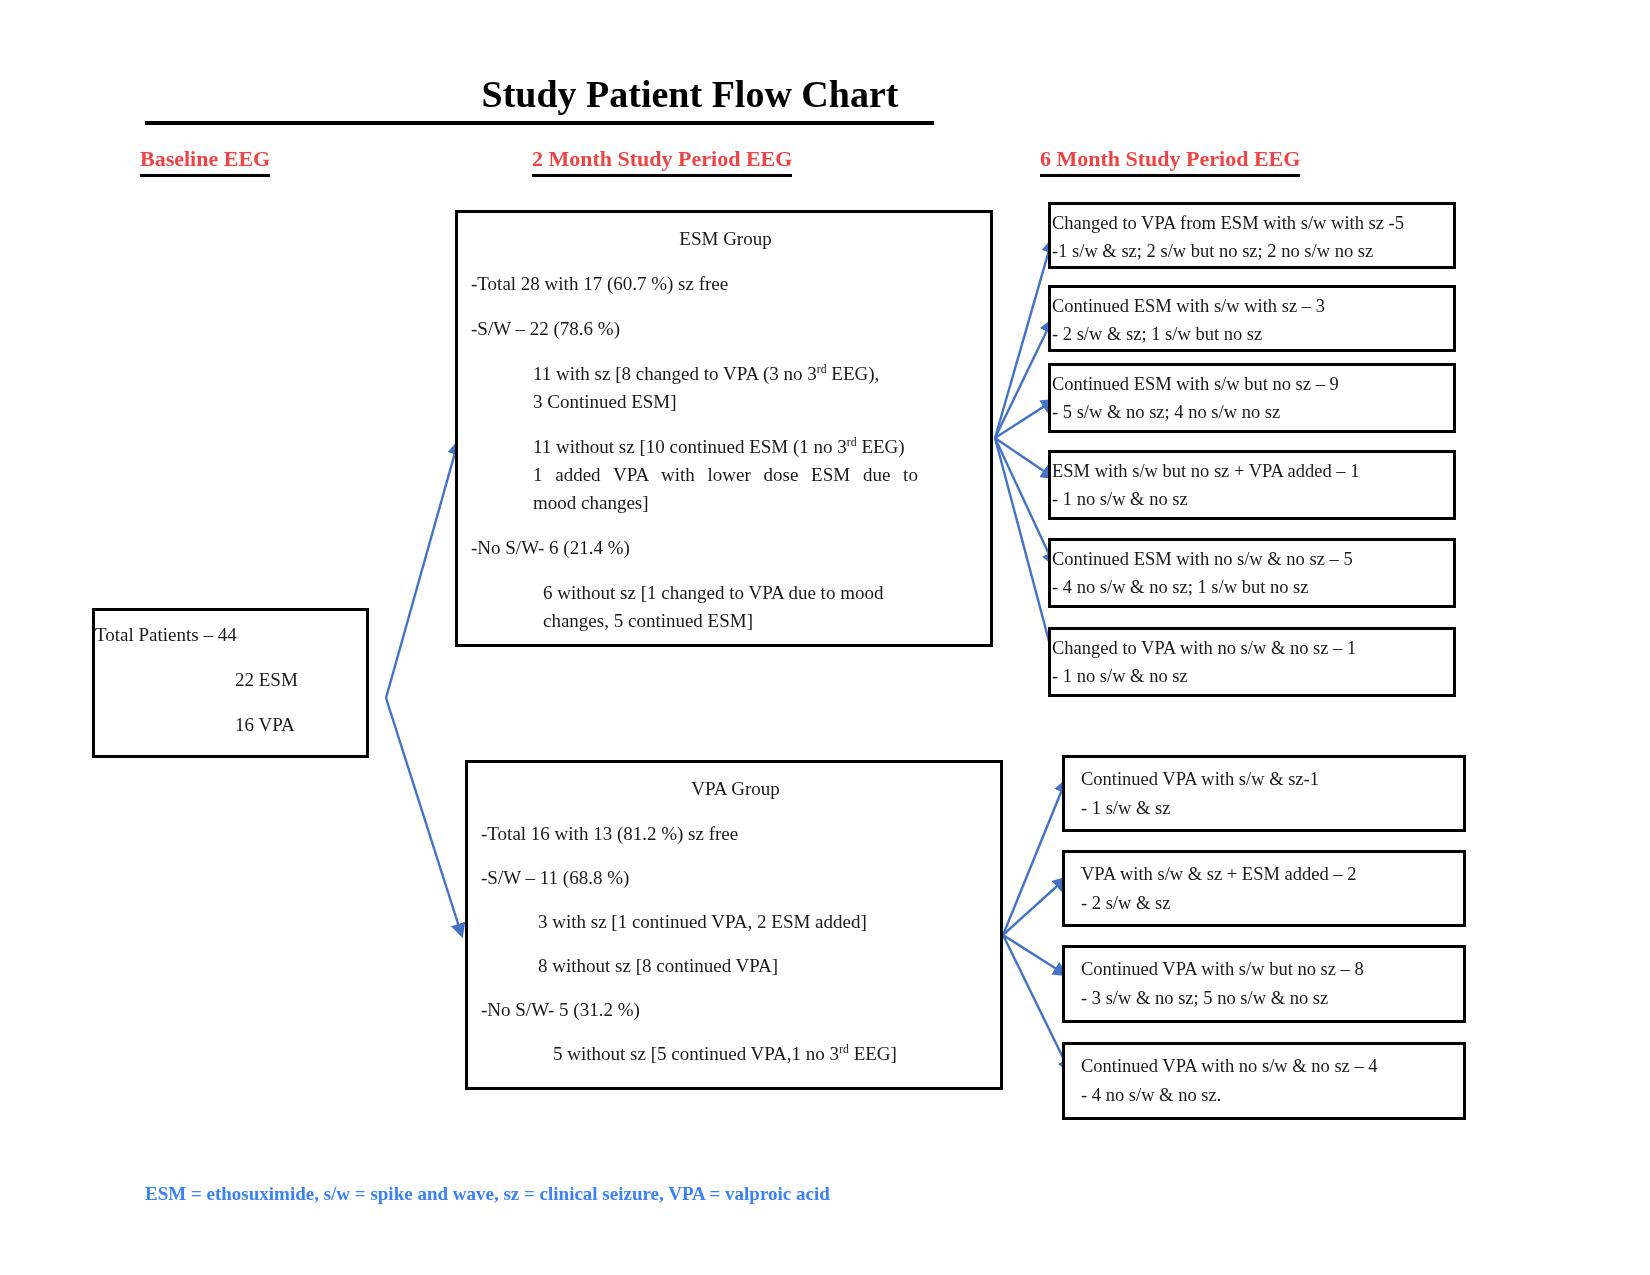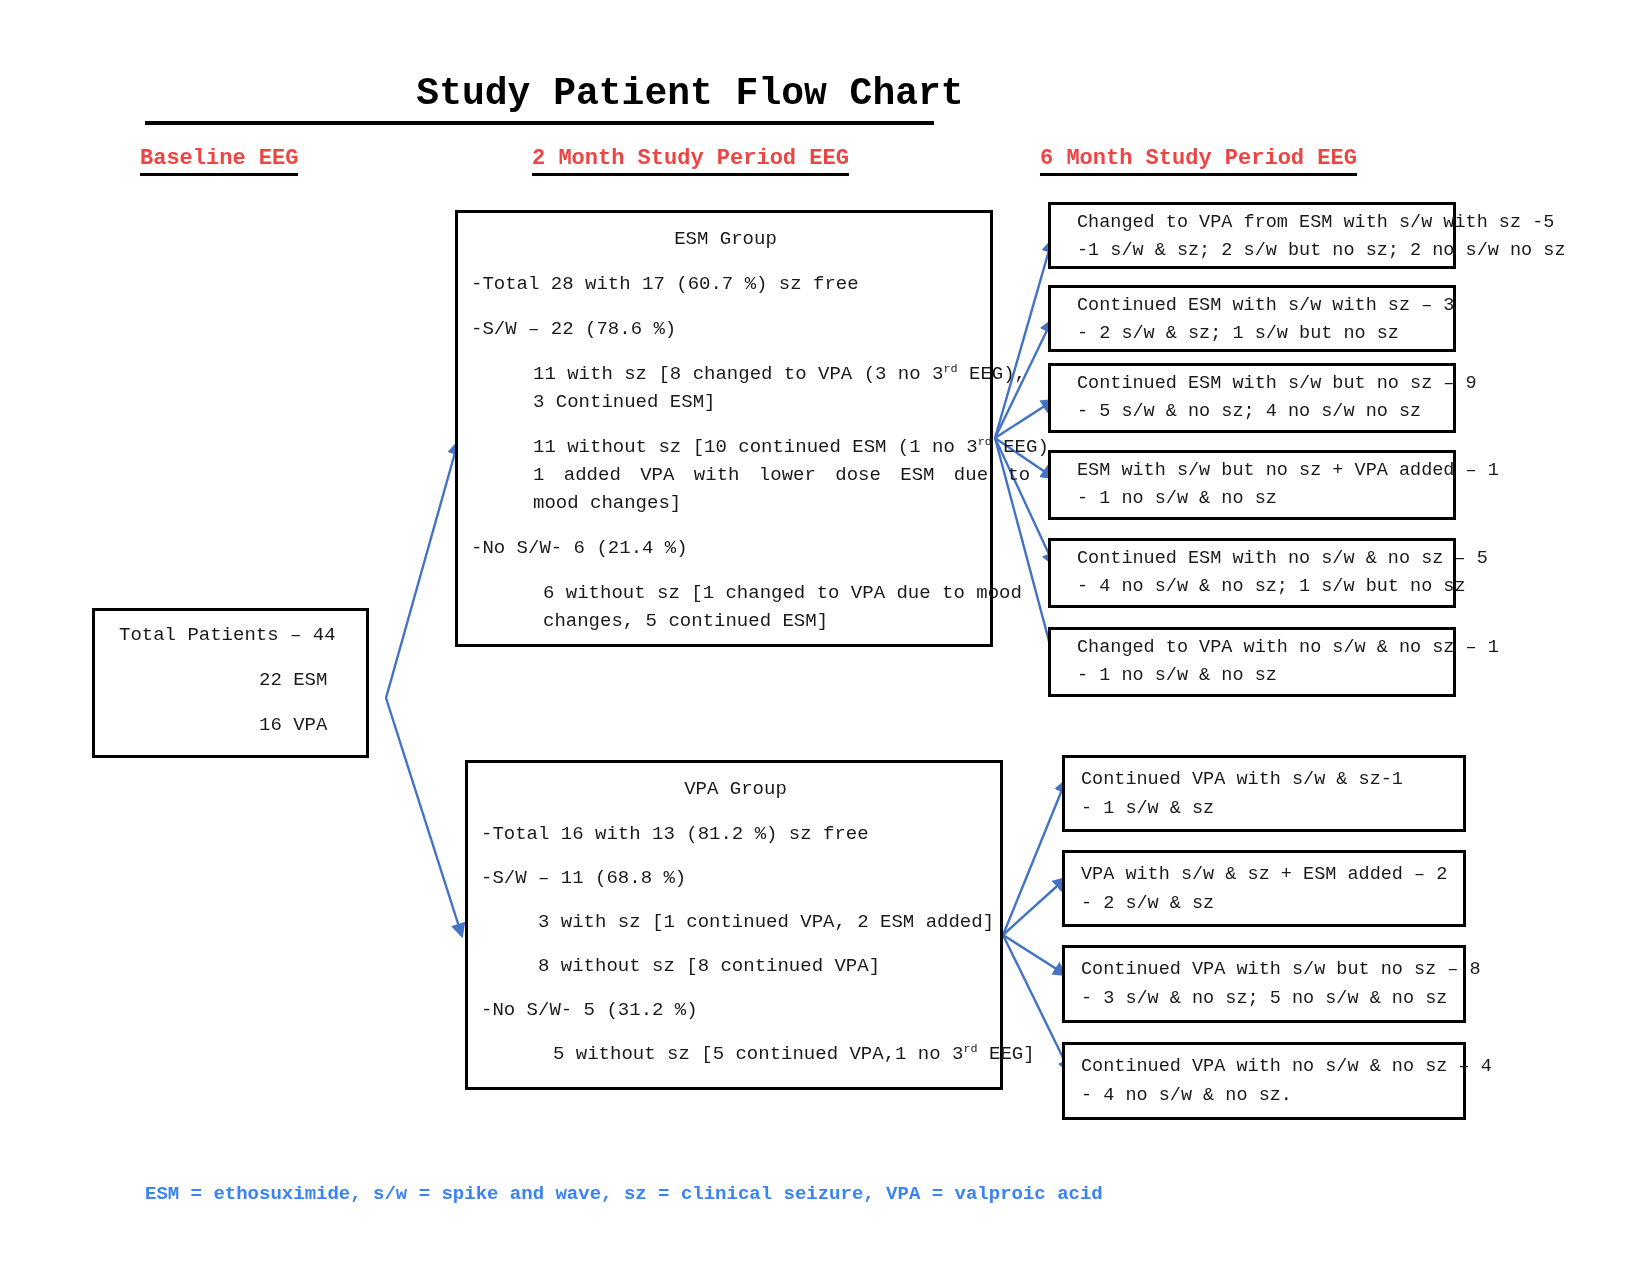--- a/index.html
+++ b/index.html
@@ -1,21 +1,21 @@
 <!DOCTYPE html>
 <html><head>
 <meta charset="utf-8">
 <style>
   html, body { margin: 0; padding: 0; background: #ffffff; }
   #page {
     position: relative;
     width: 1650px;
     height: 1275px;
     background: #ffffff;
-    font-family: Liberation Mono, monospace;
+    font-family: Liberation Serif, serif;
     color: #1a1a1a;
     overflow: hidden;
   }
   .abs { position: absolute; }
   #title-text {
     top: 72px; left: 380px; width: 620px;
     text-align: center;
     font-size: 38px; font-weight: bold; color: #000;
     letter-spacing: 0px;
   }
@@ -31,39 +31,39 @@
     white-space: nowrap;
   }
   .flow-box {
     border: 3px solid #000;
     background: #fff;
     box-sizing: border-box;
     font-size: 19px;
     line-height: 28px;
     color: #1a1a1a;
   }
-  #total-box { left: 92px; top: 608px; width: 277px; height: 150px; padding: 10px 24px; }
+  #total-box { left: 92px; top: 608px; width: 277px; height: 150px; padding: 10px 0; }
   #total-box .tp-sub { margin-left: 140px; margin-top: 17px; }
   #esm-box { left: 455px; top: 210px; width: 538px; height: 437px; padding: 6px 10px 6px 13px; }
   #vpa-box { left: 465px; top: 760px; width: 538px; height: 330px; padding: 6px 10px 6px 13px; }
   .grp-heading { text-align: center; margin: 6px 0 17px 0; }
   .ln { margin: 0 0 17px 0; white-space: nowrap; }
   .ln.tight { margin-bottom: 0; }
   .ind1 { margin-left: 62px; }
   .ind2 { margin-left: 72px; }
   .ind3 { margin-left: 57px; }
   .justified { word-spacing: 8px; }
   sup { font-size: 0.62em; line-height: 0; }
   .outcome-box {
     border: 3px solid #000;
     background: #fff;
     box-sizing: border-box;
     font-size: 18.5px;
     line-height: 28px;
-    padding: 4px 26px;
+    padding: 4px 1px;
     white-space: nowrap;
   }
   .outcome-box.tall { line-height: 29px; padding: 7px 16px; }
   #legend {
     left: 145px; top: 1183px;
     font-size: 19px; font-weight: bold; color: #3b82f6;
     white-space: nowrap;
   }
   #arrow-layer { position: absolute; top: 0; left: 0; pointer-events: none; }
 </style>

